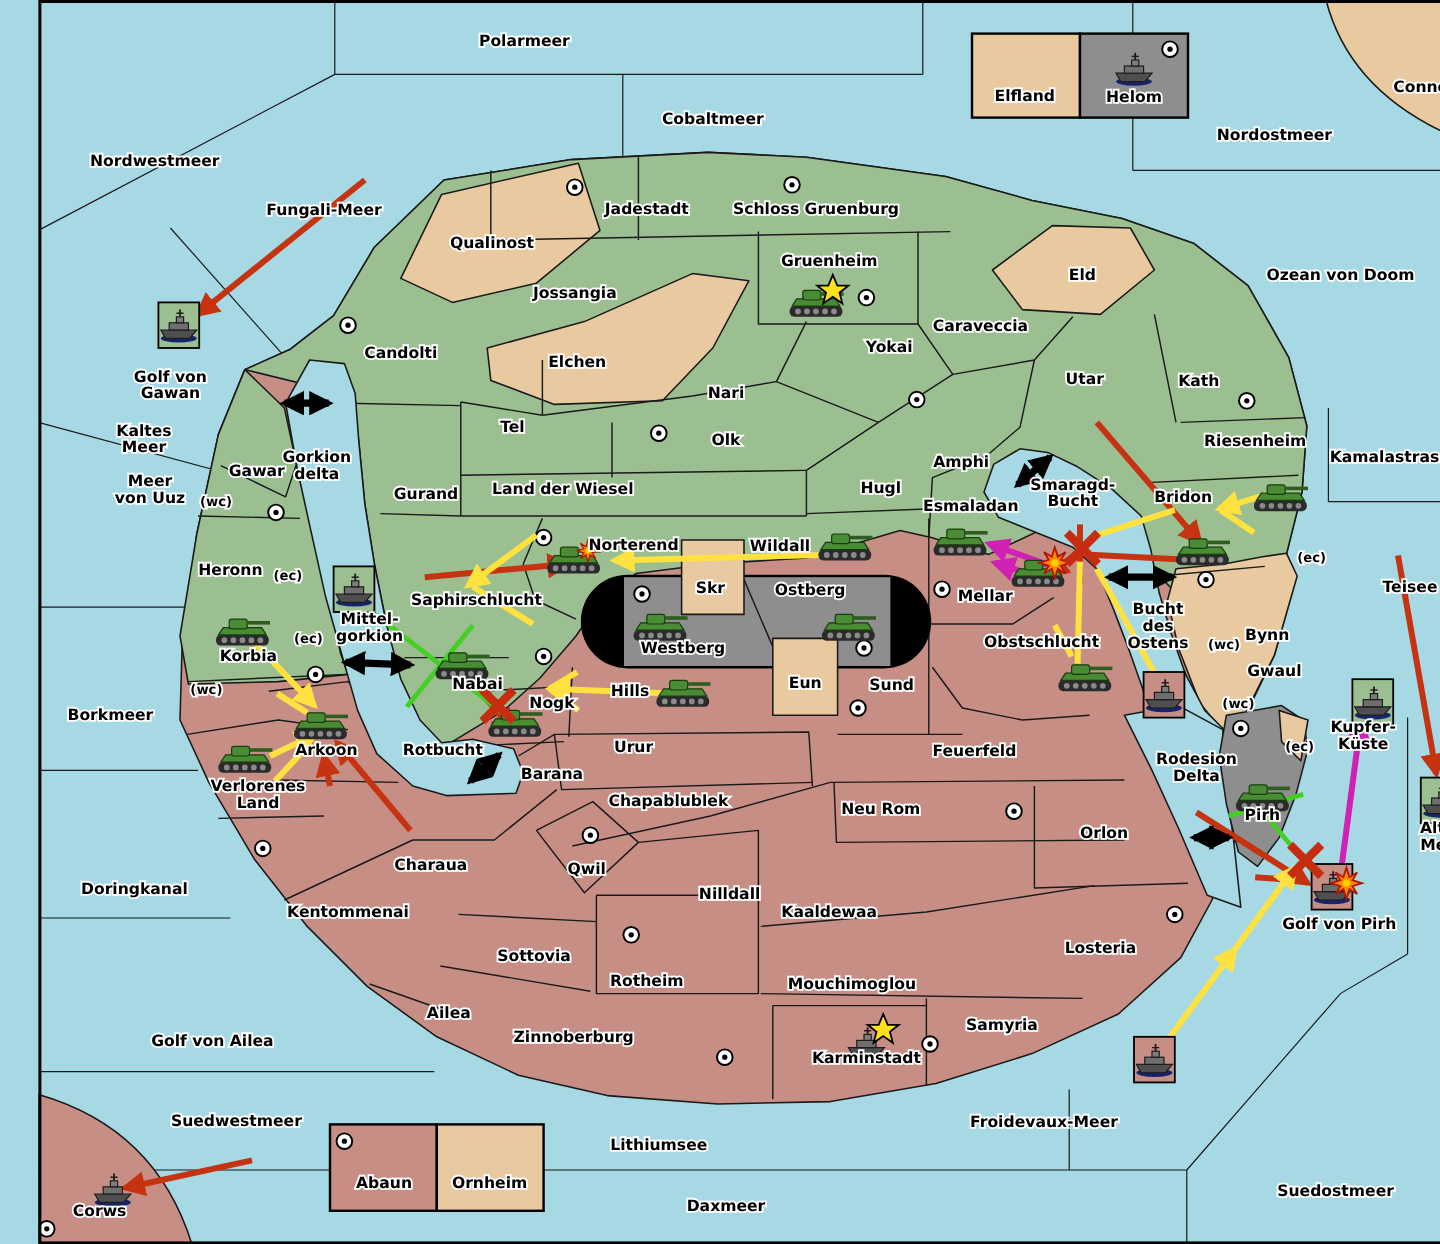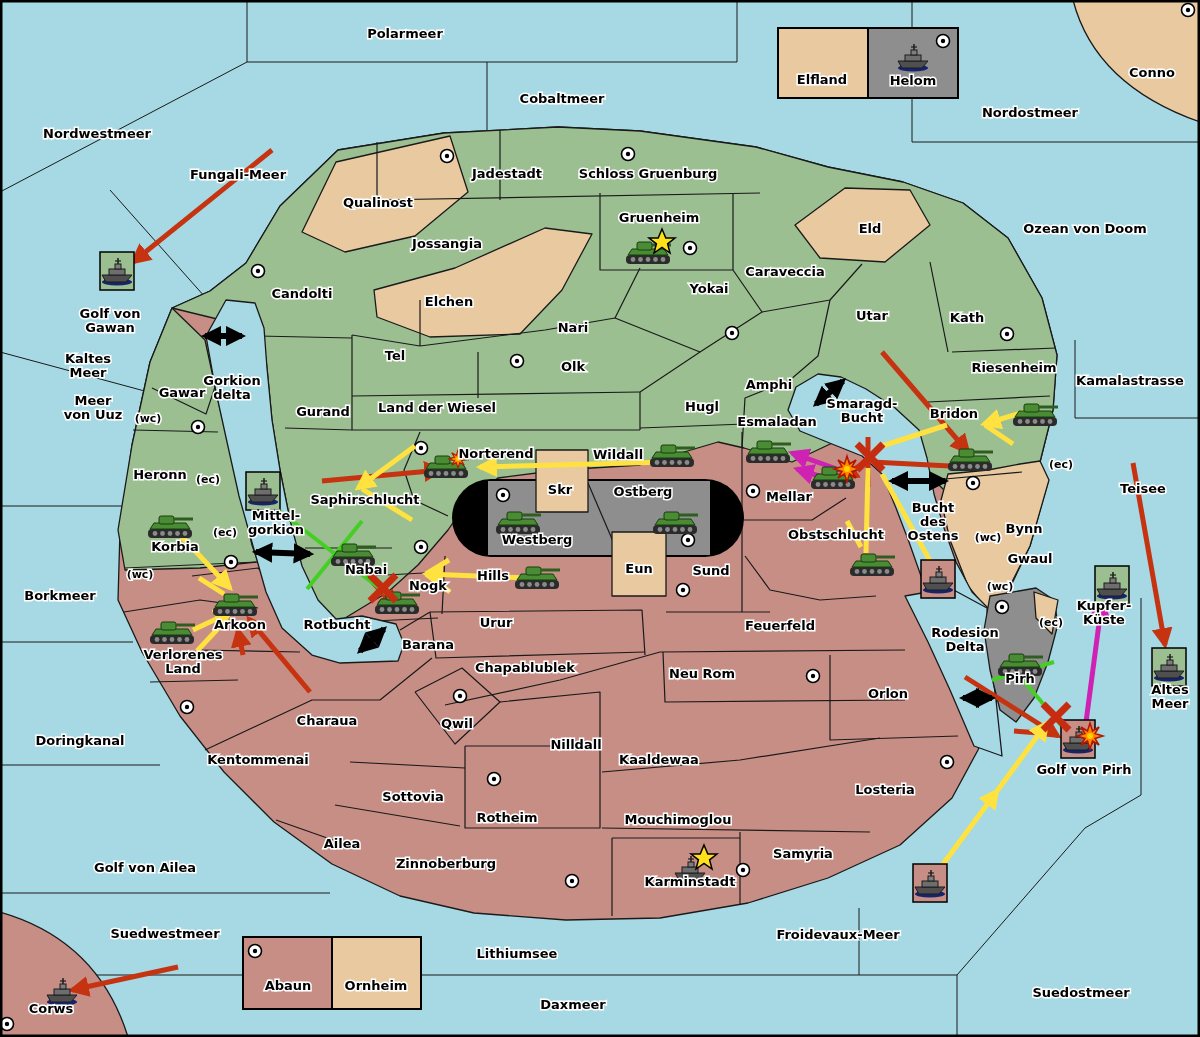--- a/index.html
+++ b/index.html
@@ -1,16 +1,16 @@
 <!DOCTYPE html>
 <html><head>
 <meta charset="utf-8">
 <style>
   html,body{margin:0;padding:0;background:#a6d9e4;}
-  #stage{position:relative;width:1104px;height:1037px;}
+  #stage{position:relative;width:1104px;height:1037px;margin-left:32px;}
   svg{display:block;font-family:"DejaVu Sans",sans-serif;}
   .sea{fill:#a6d9e4;}
   .frame{fill:none;stroke:#000;stroke-width:3;}
   .sealine{stroke:#1a1a1a;stroke-width:1;fill:none;}
   .land-rose{fill:#c78e86;stroke:#1a1a1a;stroke-width:1.3;stroke-linejoin:round;}
   .land-green{fill:#9cbf92;stroke:#1a1a1a;stroke-width:1.3;stroke-linejoin:round;}
   .land-tan{fill:#e9c9a0;stroke:#1a1a1a;stroke-width:1.3;stroke-linejoin:round;}
   .land-gray{fill:#8e8e8e;stroke:#1a1a1a;stroke-width:1.3;stroke-linejoin:round;}
   .water{fill:#a6d9e4;stroke:#1a1a1a;stroke-width:1.3;stroke-linejoin:round;}
   .border{fill:none;stroke:#1a1a1a;stroke-width:1.2;stroke-linejoin:round;}

